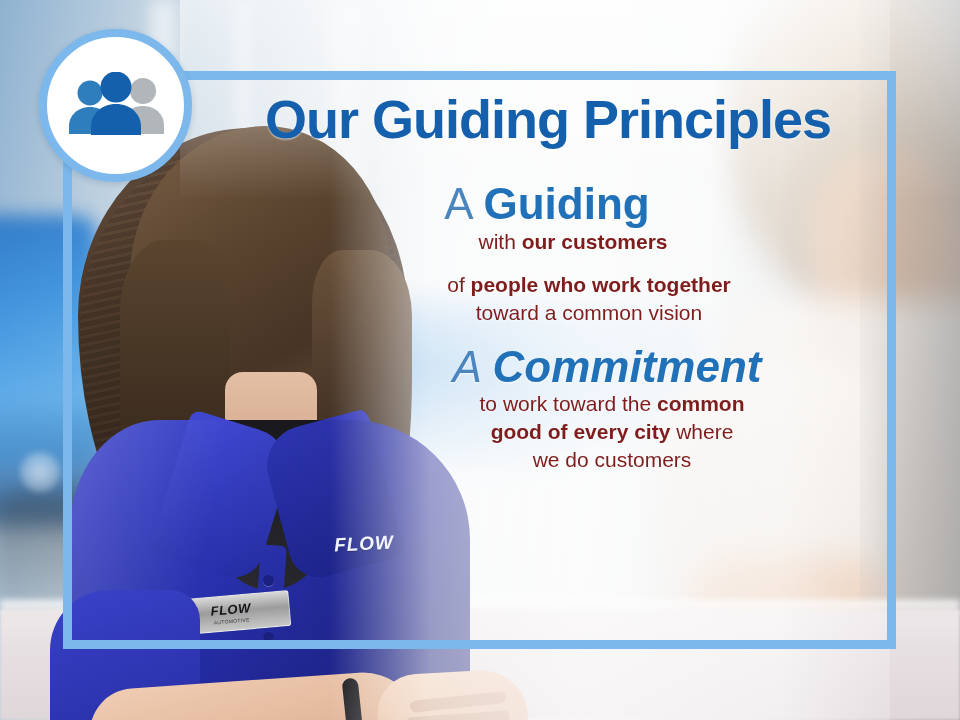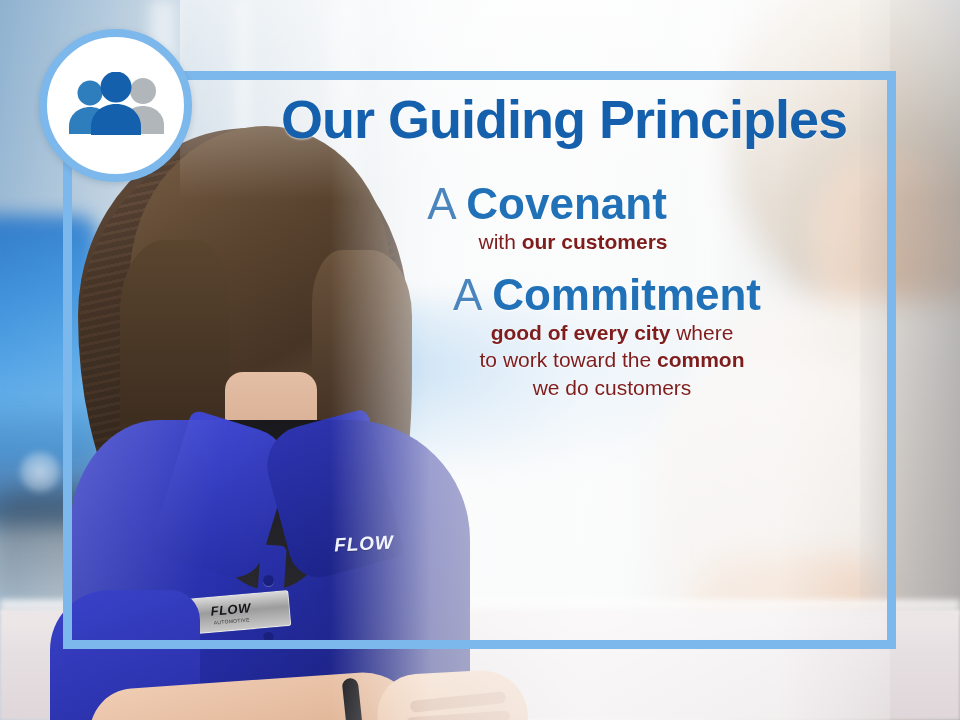--- a/index.html
+++ b/index.html
@@ -256,21 +256,21 @@
   .badge-circle{
     position:absolute;left:39px;top:29px;width:153px;height:153px;border-radius:50%;
     background:#ffffff;border:8px solid #7cb8ec;
     box-shadow:0 2px 6px rgba(30,60,90,.18);
     display:flex;align-items:center;justify-content:center;
   }
   .people-icon{width:104px;height:68px;display:block;}
 
   
   .headline{
-    position:absolute;left:234px;top:92px;width:660px;
+    position:absolute;left:218px;top:92px;width:660px;
     text-align:center;
     font-size:54px;line-height:1;
     font-weight:bold;letter-spacing:-1px;
     color:#1560ad;
     text-shadow:0 1px 2px rgba(255,255,255,.7);
   }
 
   .principles{
     position:absolute;left:300px;top:180px;width:580px;
     text-align:center;
@@ -292,21 +292,21 @@
     text-shadow:0 1px 2px rgba(255,255,255,.75);
   }
   .sub-line b{font-weight:bold;}
   .sub-line .reg{font-weight:normal;}
 
   
   .b1 .title-line{padding-right:86px;}
   .b1 .sub-line{padding-right:34px;}
   .b2 .title-line{padding-right:20px;}
   .b2 .sub-line{padding-right:2px;}
-  .b3 .title-line{padding-left:34px;}
+  .b3 .title-line{padding-left:34px;font-style:italic;}
   .b3 .sub-line{padding-left:44px;}
 </style>
 </head>
 <body>
 
 <div class="stage">
 
   <div class="photo">
     <div class="bg-base"></div>
     <div class="mullion m1"></div>
@@ -389,36 +389,42 @@
     </svg>
   </div>
 
   <div class="headline">Our Guiding Principles</div>
 
   <div class="principles">
 
     <div class="block b1">
       <div class="title-line">
         <span class="art">A</span>
-        <span class="word">Covenant</span>
+        <span class="word">Guiding</span>
       </div>
       <div class="sub-line">
         <span class="reg">with </span><b>our customers</b>
       </div>
     </div>
 
     <div class="block b2">
+      <div class="sub-line">
+        <div>
+          <span class="reg">of </span><b>people who work together</b>
+        </div>
+        <div class="reg">toward a common vision</div>
+      </div>
     </div>
 
     <div class="block b3">
       <div class="title-line">
         <span class="art">A</span>
         <span class="word">Commitment</span>
       </div>
       <div class="sub-line">
+        <div><span class="reg">to work toward the </span><b>common</b></div>
         <div><b>good of every city</b><span class="reg"> where</span></div>
-        <div><span class="reg">to work toward the </span><b>common</b></div>
         <div class="reg">we do customers</div>
       </div>
     </div>
 
   </div>
 </div>
 
 </body></html>

